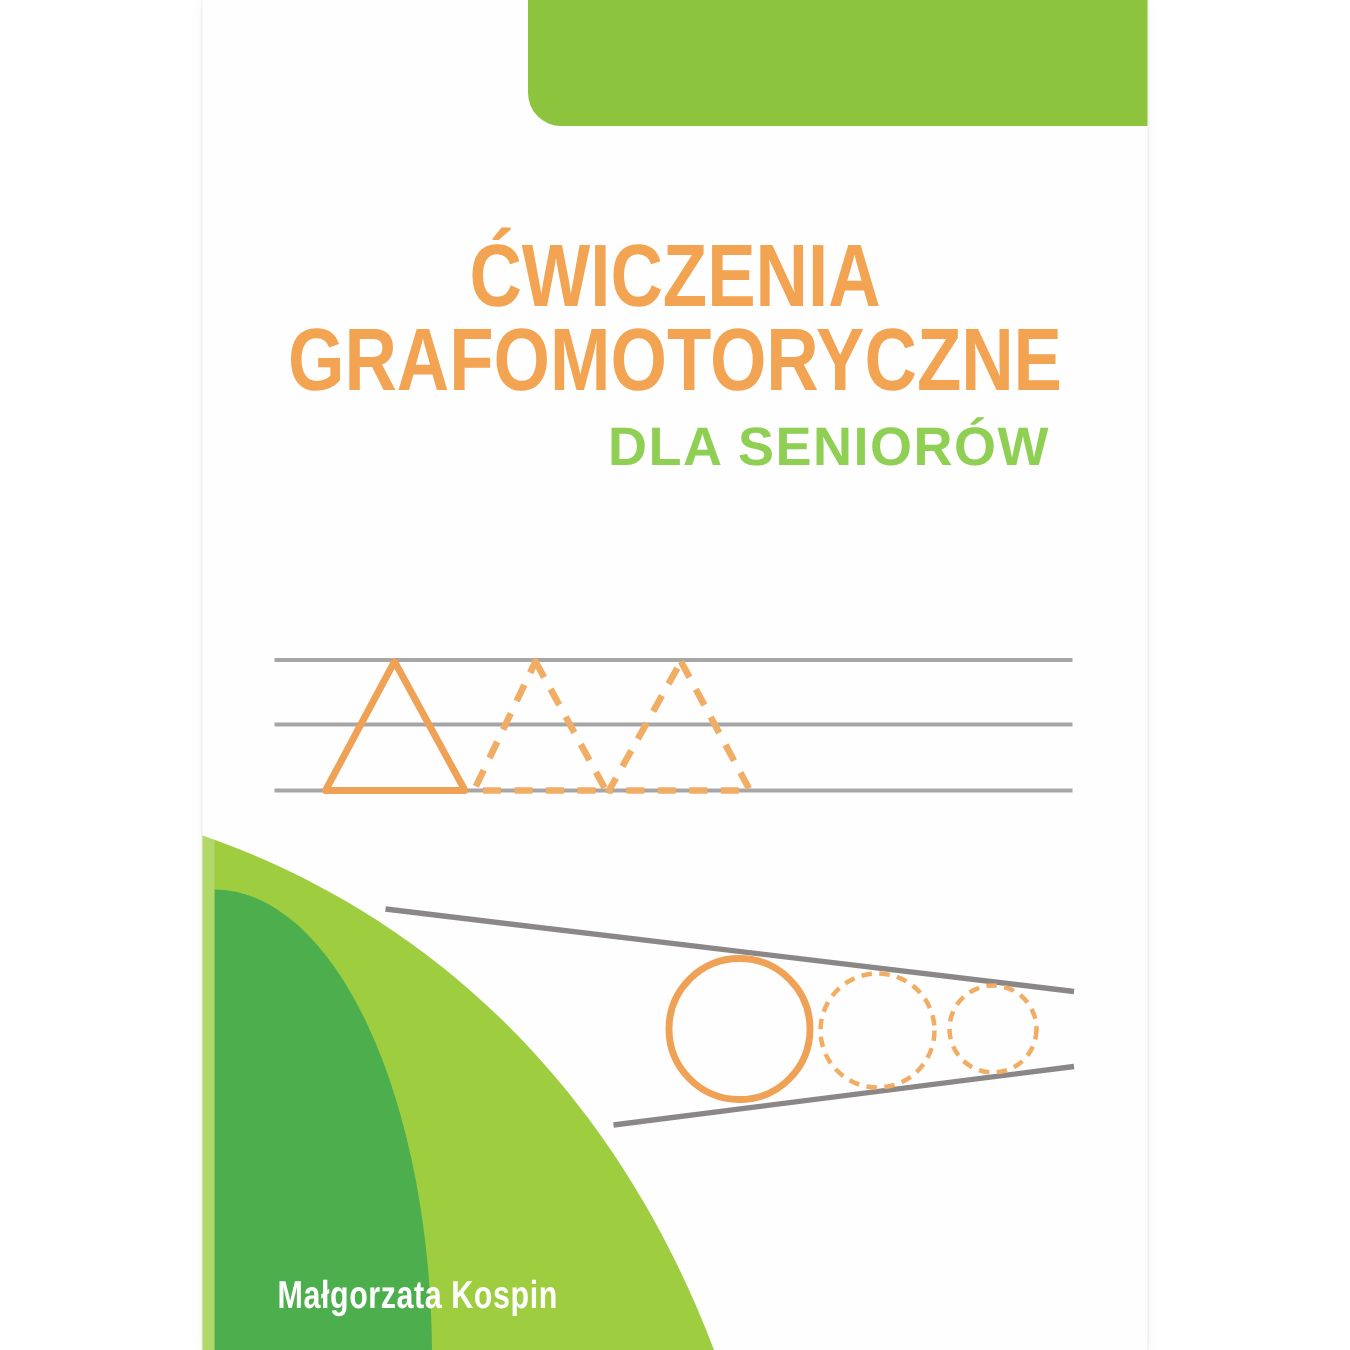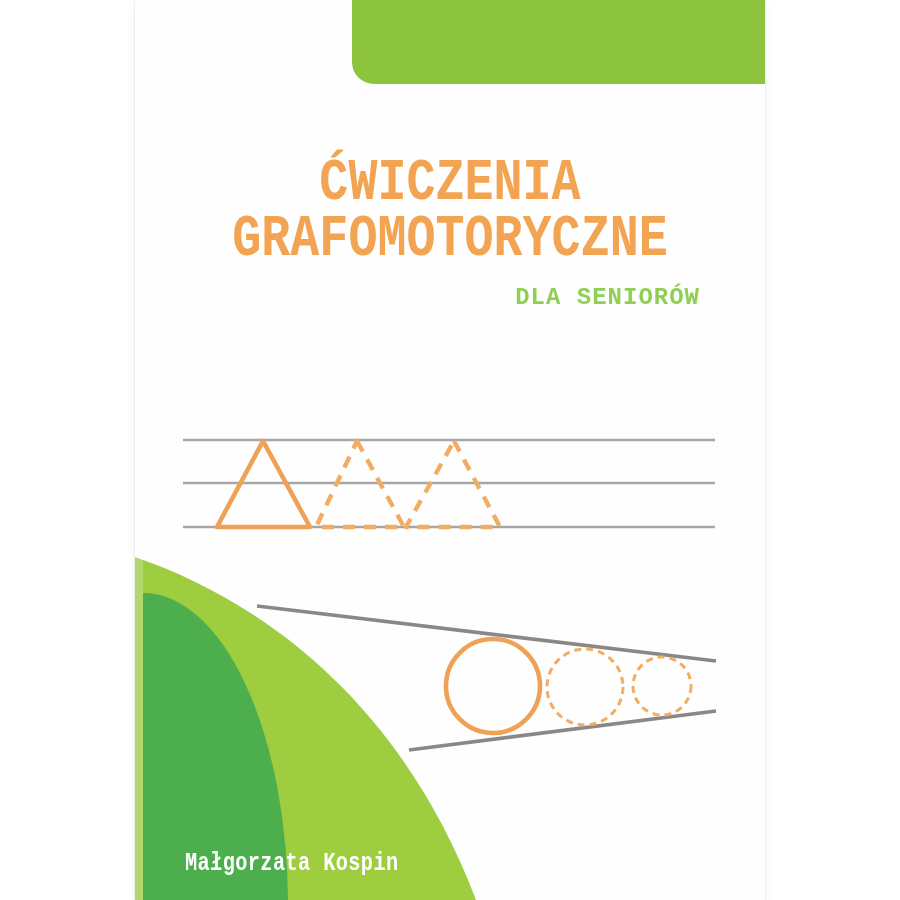--- a/index.html
+++ b/index.html
@@ -1,18 +1,18 @@
 <!DOCTYPE html>
 <html style="--cover-white: #fefefe; --top-bar-green: #8cc43d; --title-orange: #f2a452; --subtitle-green: #8fd054; --shape-light-green: #9ecd40; --shape-dark-green: #4cae4c; --ruled-line-gray: #a6a6a6; --funnel-line-gray: #8b8787; --trace-orange-solid: #efa155; --trace-orange-dashed: #f2ad64;"><head>
 <meta charset="utf-8">
 <style>
   html,body{margin:0;padding:0;background:#ffffff;}
   .scan{
     position:relative;width:900px;height:900px;background:#ffffff;
-    overflow:hidden;font-family:Liberation Mono, monospace;
+    overflow:hidden;font-family:Liberation Sans, sans-serif;
   }
   .cover{
     position:absolute;left:135px;top:0;width:630px;height:900px;
     background:var(--cover-white,#fefefe);
     box-shadow:0 0 0 1px rgba(0,0,0,0.045), 0 2px 10px rgba(0,0,0,0.05);
   }
   .top-bar{
     position:absolute;left:217px;top:0;width:413px;height:84px;
     background:var(--top-bar-green,#8cc43d);
     border-radius:0 0 0 22px;
@@ -20,21 +20,21 @@
   .title{
     position:absolute;left:0;right:0;top:156px;
     text-align:center;color:var(--title-orange,#f2a452);
     font-size:59px;line-height:56px;font-weight:bold;
     transform:scaleX(0.82);transform-origin:50% 0;
     letter-spacing:0;white-space:nowrap;
   }
   .subtitle{
     position:absolute;right:65px;top:284px;
     color:var(--subtitle-green,#8fd054);
-    font-size:24px;line-height:28px;font-weight:bold;
+    font-size:36px;line-height:28px;font-weight:bold;
     letter-spacing:1px;white-space:nowrap;text-align:right;
   }
   .author{
     position:absolute;left:50px;top:848px;
     color:#ffffff;font-size:26px;line-height:30px;font-weight:bold;
     transform:scaleX(0.78);transform-origin:0 0;
     letter-spacing:0.5px;white-space:nowrap;
   }
   .art{position:absolute;left:0;top:0;width:900px;height:900px;}
 </style>

